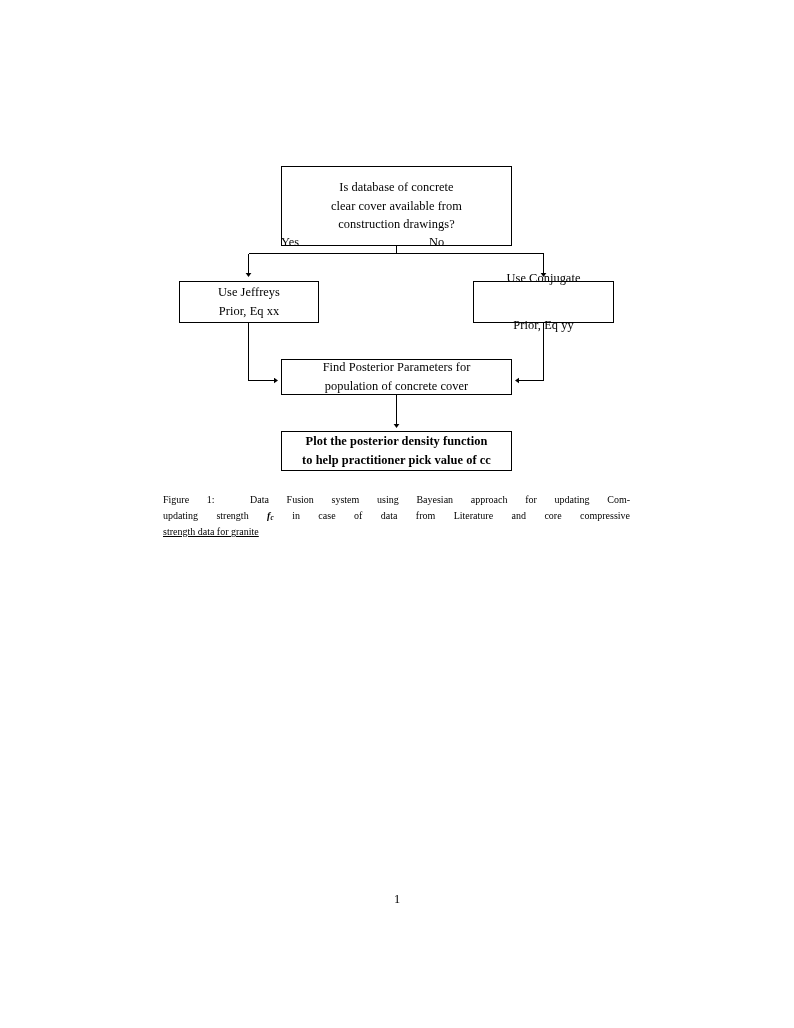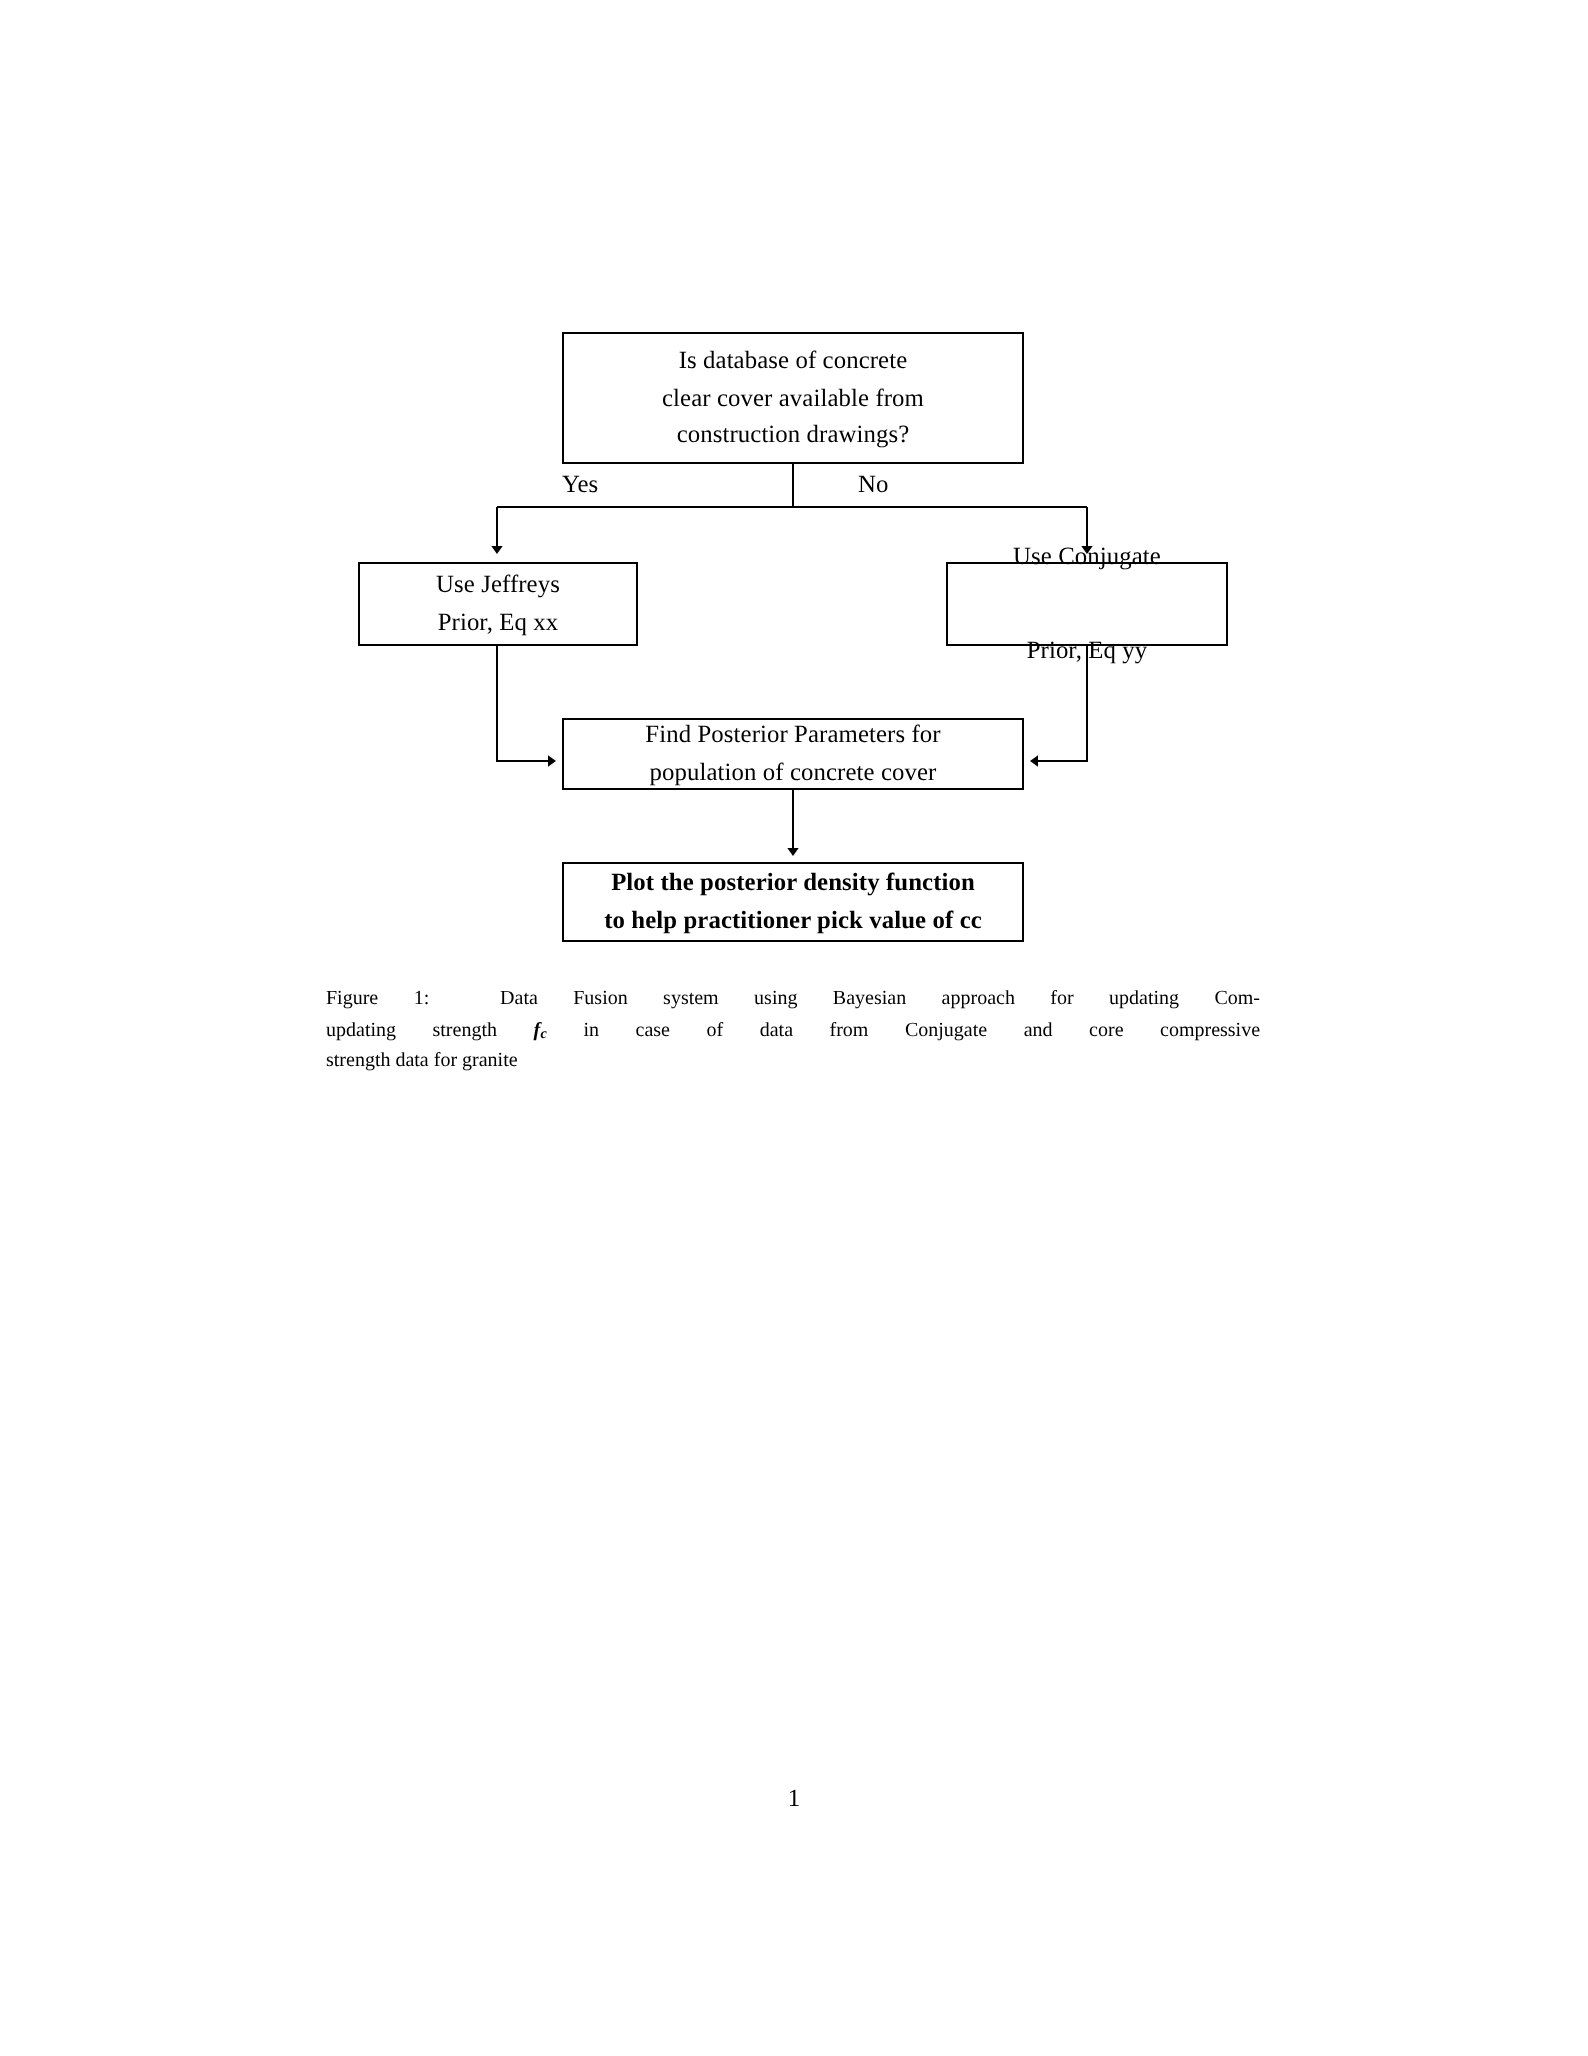--- a/index.html
+++ b/index.html
@@ -50,21 +50,21 @@
     line-height: 1.53;
     letter-spacing: 0.05px;
     white-space: nowrap;
   }
   .node .ln { display: block; }
 
   #node-question {
     left: 281px;
     top: 166px;
     width: 231px;
-    height: 66px;
+    height: 80px;
   }
   #node-jeffreys {
     left: 179px;
     top: 281px;
     width: 140px;
     height: 42px;
   }
   #node-conjugate {
     left: 473px;
     top: 281px;
@@ -120,20 +120,21 @@
   .caption .cap-line {
     display: block;
   }
   .caption .cap-line.justified {
     text-align: justify;
     text-align-last: justify;
   }
   .caption .cap-line.last {
     text-align: left;
     text-align-last: left;
+    text-decoration: underline;
   }
   .mathvar {
     font-style: italic;
     font-family: "Liberation Serif", "DejaVu Serif", serif;
     font-weight: bold;
   }
   .mathvar sub {
     font-style: italic;
     font-size: 0.72em;
     vertical-align: -0.22em;
@@ -207,19 +208,19 @@
       <span class="ln">Plot the posterior density function</span>
       <span class="ln">to help practitioner pick value of cc</span>
     </div>
 
     <div class="edge-label" id="label-yes">Yes</div>
     <div class="edge-label" id="label-no">No</div>
   </div>
 
   <div class="caption">
     <span class="cap-line justified"><span>Figure 1:</span>&nbsp;&nbsp;<span>Data Fusion system using Bayesian approach for updating Com-</span></span>
-    <span class="cap-line justified"><span>updating strength</span>&nbsp;<span class="mathvar"><span>f</span><sub>c</sub></span>&nbsp;<span>in case of data from Conjugate and core compressive</span></span>
+    <span class="cap-line justified"><span>updating strength</span>&nbsp;<span class="mathvar"><span>f</span><sub>c</sub></span>&nbsp;<span>in case of data from Literature and core compressive</span></span>
     <span class="cap-line last">strength data for granite</span>
   </div>
 
   <div class="folio">1</div>
 
 </div>
 
 </body></html>

